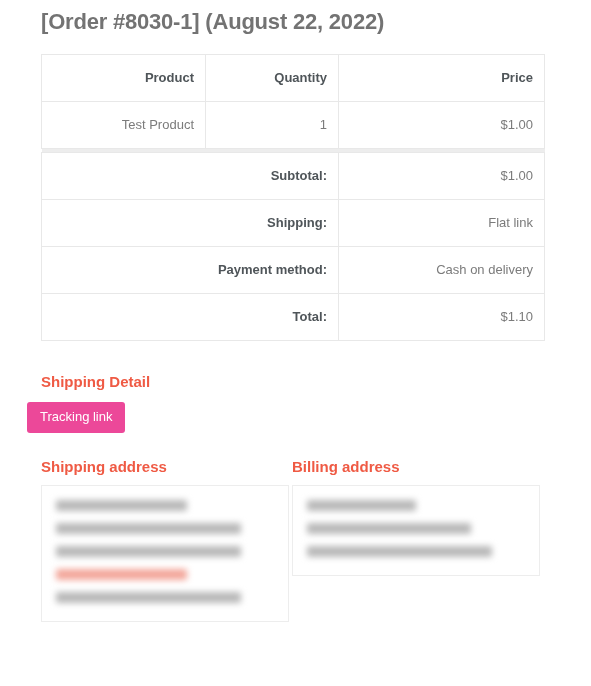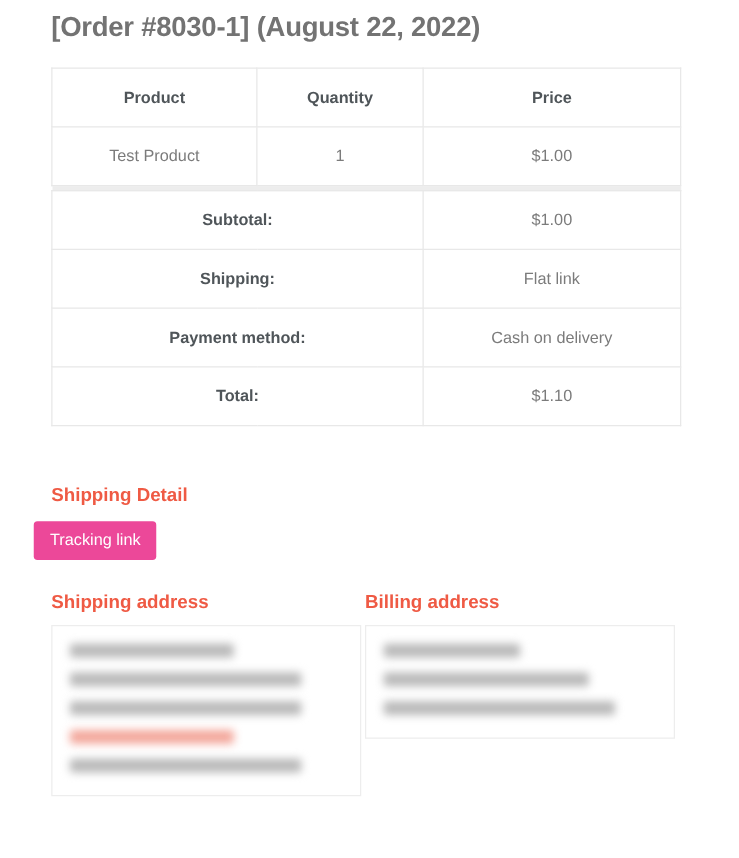--- a/index.html
+++ b/index.html
@@ -39,21 +39,21 @@
   table.order-table {
     width: 100%;
     border-collapse: collapse;
     table-layout: fixed;
     background: #ffffff;
   }
   table.order-table th,
   table.order-table td {
     border: 1px solid #e8e8e8;
     padding: 12px 11px;
-    text-align: center;
+    text-align: right;
     vertical-align: middle;
     font-size: 13px;
     line-height: 22px;
     height: 23px;
     box-sizing: border-box;
   }
   table.order-table th {
     font-weight: bold;
     color: #4f5559;
     background: #ffffff;
@@ -81,21 +81,21 @@
   }
 
   
   .section-heading {
     color: #ef5a44;
     font-size: 15px;
     font-weight: bold;
     margin: 0 0 0 41px;
   }
   .shipping-detail-heading {
-    margin-top: 47px;
+    margin-top: 32px;
   }
   .tracking-btn {
     display: inline-block;
     margin: 12px 0 0 27px;
     background: #ec4899;
     color: #ffffff;
     font-size: 13px;
     font-weight: normal;
     border: none;
     border-radius: 3px;

